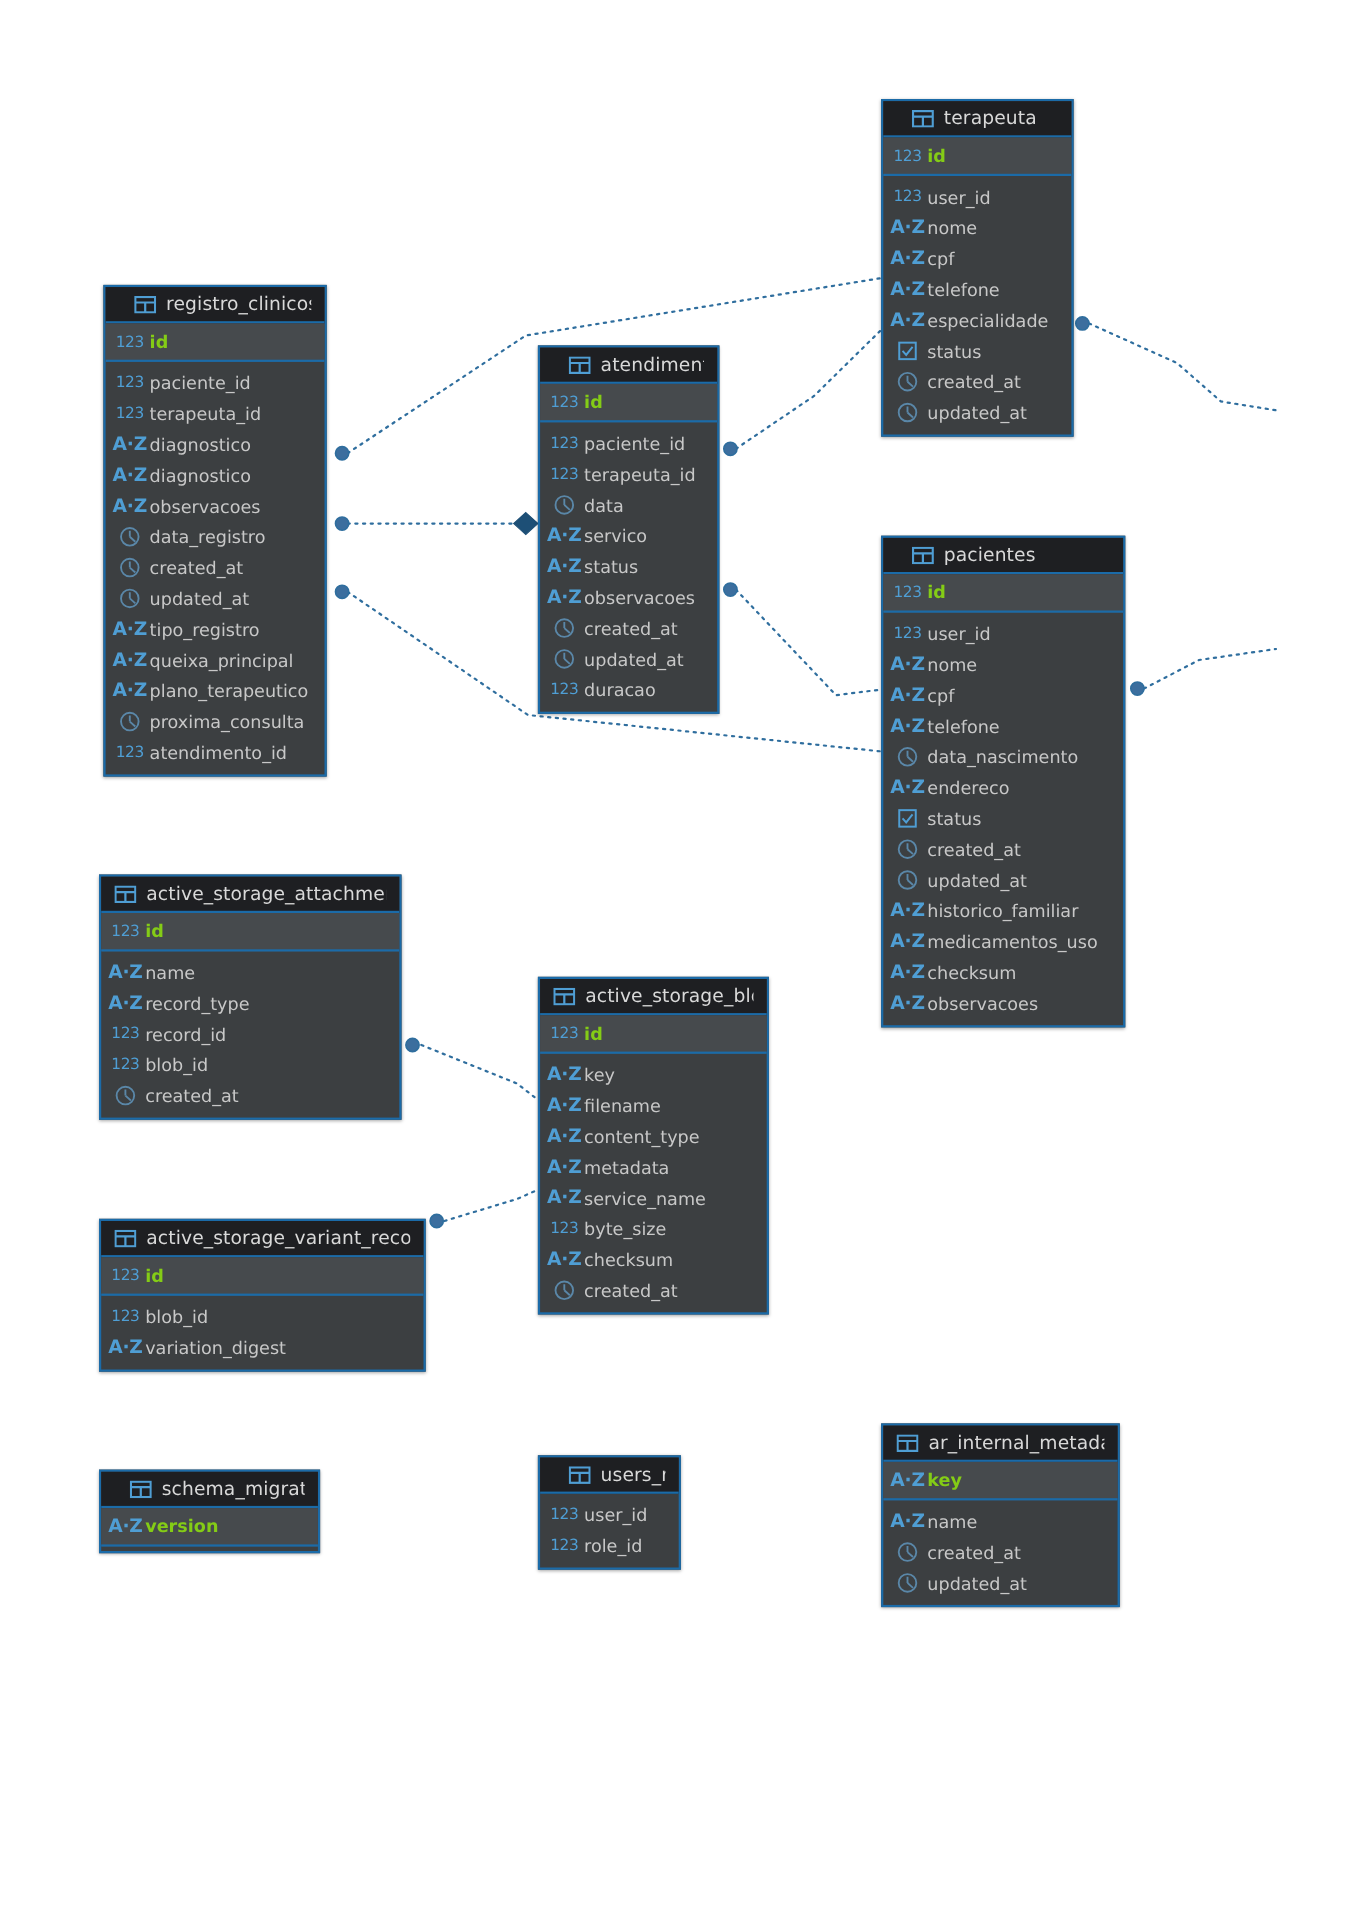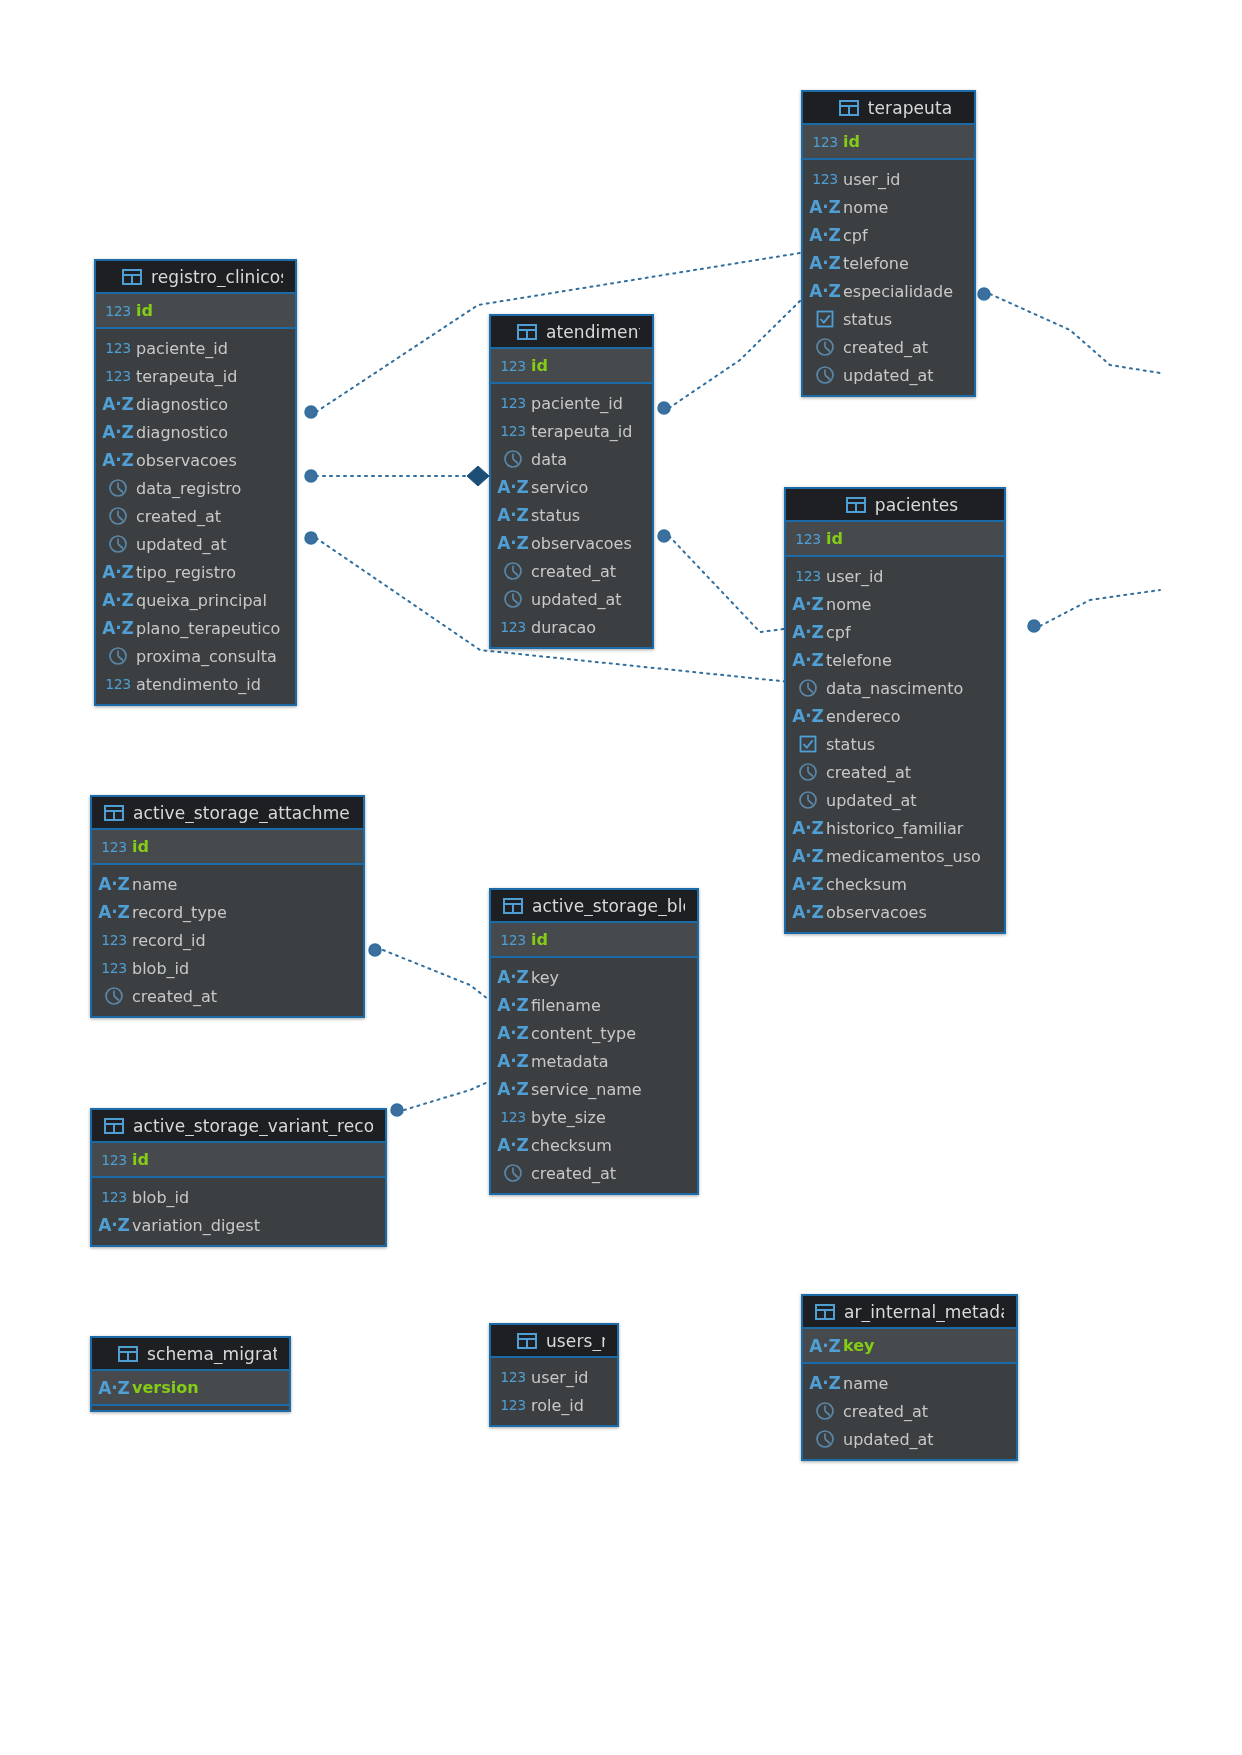--- a/index.html
+++ b/index.html
@@ -20,21 +20,21 @@
   }
   .tbl-header{
     background:#1e1f22;
     border-bottom:2px solid #1b6ba8;
     height:33px;
     display:flex;align-items:center;
     gap:9px;
     padding:0 12px;
     box-sizing:border-box;
   }
-  .tbl-header.center{justify-content:center;padding-left:26px;}
+  .tbl-header.center{justify-content:flex-start;padding-left:26px;}
   .tbl-title{
     color:#d9d9d9;font-size:17px;letter-spacing:.1px;
     white-space:nowrap;overflow:hidden;
   }
   .pk-band{
     background:#464a4d;
     border-bottom:2px solid #1b6ba8;
   }
   .col-list{padding:5px 0 6px 0;}
   .col-row{
@@ -338,21 +338,21 @@
               </svg>
             </span>
             <span class="col-name">updated_at</span>
           </div>
           <div class="col-row">
             <span class="ic ic-int">123</span>
             <span class="col-name">duracao</span>
           </div>
         </div>
   </div>
-      <div class="table-card" style="left: 784px; top: 487px; width: 222px;">
+      <div class="table-card" style="left: 801px; top: 487px; width: 222px;">
     <div class="tbl-header center">
       <span class="ic ic-table">
         <svg viewBox="0 0 20 16" width="20" height="16">
           <rect x="1" y="1" width="18" height="14" fill="none" stroke="#4f9ed4" stroke-width="2"></rect>
           <line x1="1" y1="6" x2="19" y2="6" stroke="#4f9ed4" stroke-width="2"></line>
           <line x1="10" y1="6" x2="10" y2="15" stroke="#4f9ed4" stroke-width="2"></line>
         </svg>
       </span>
       <span class="tbl-title">pacientes</span>
     </div>

